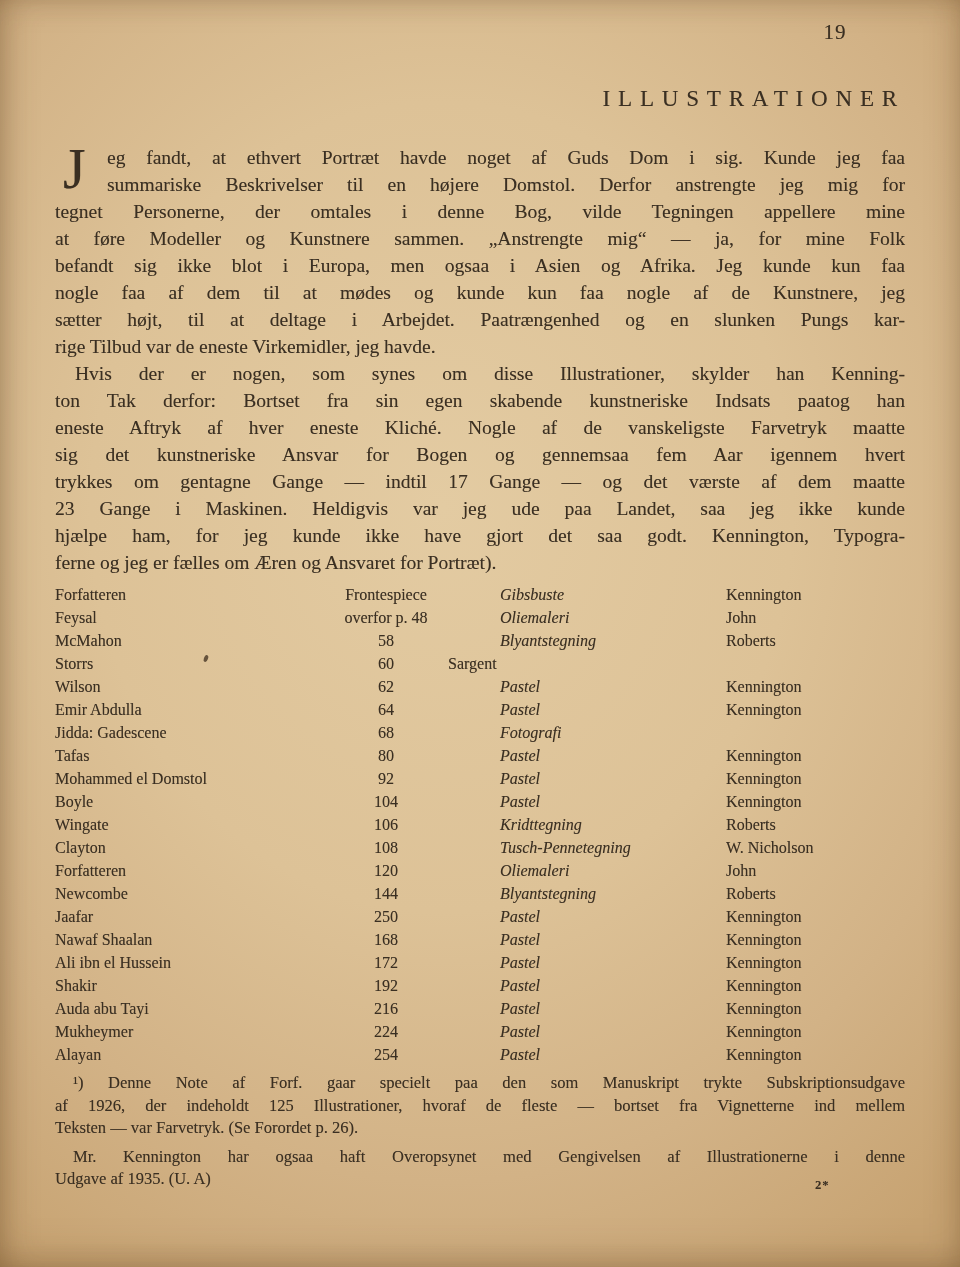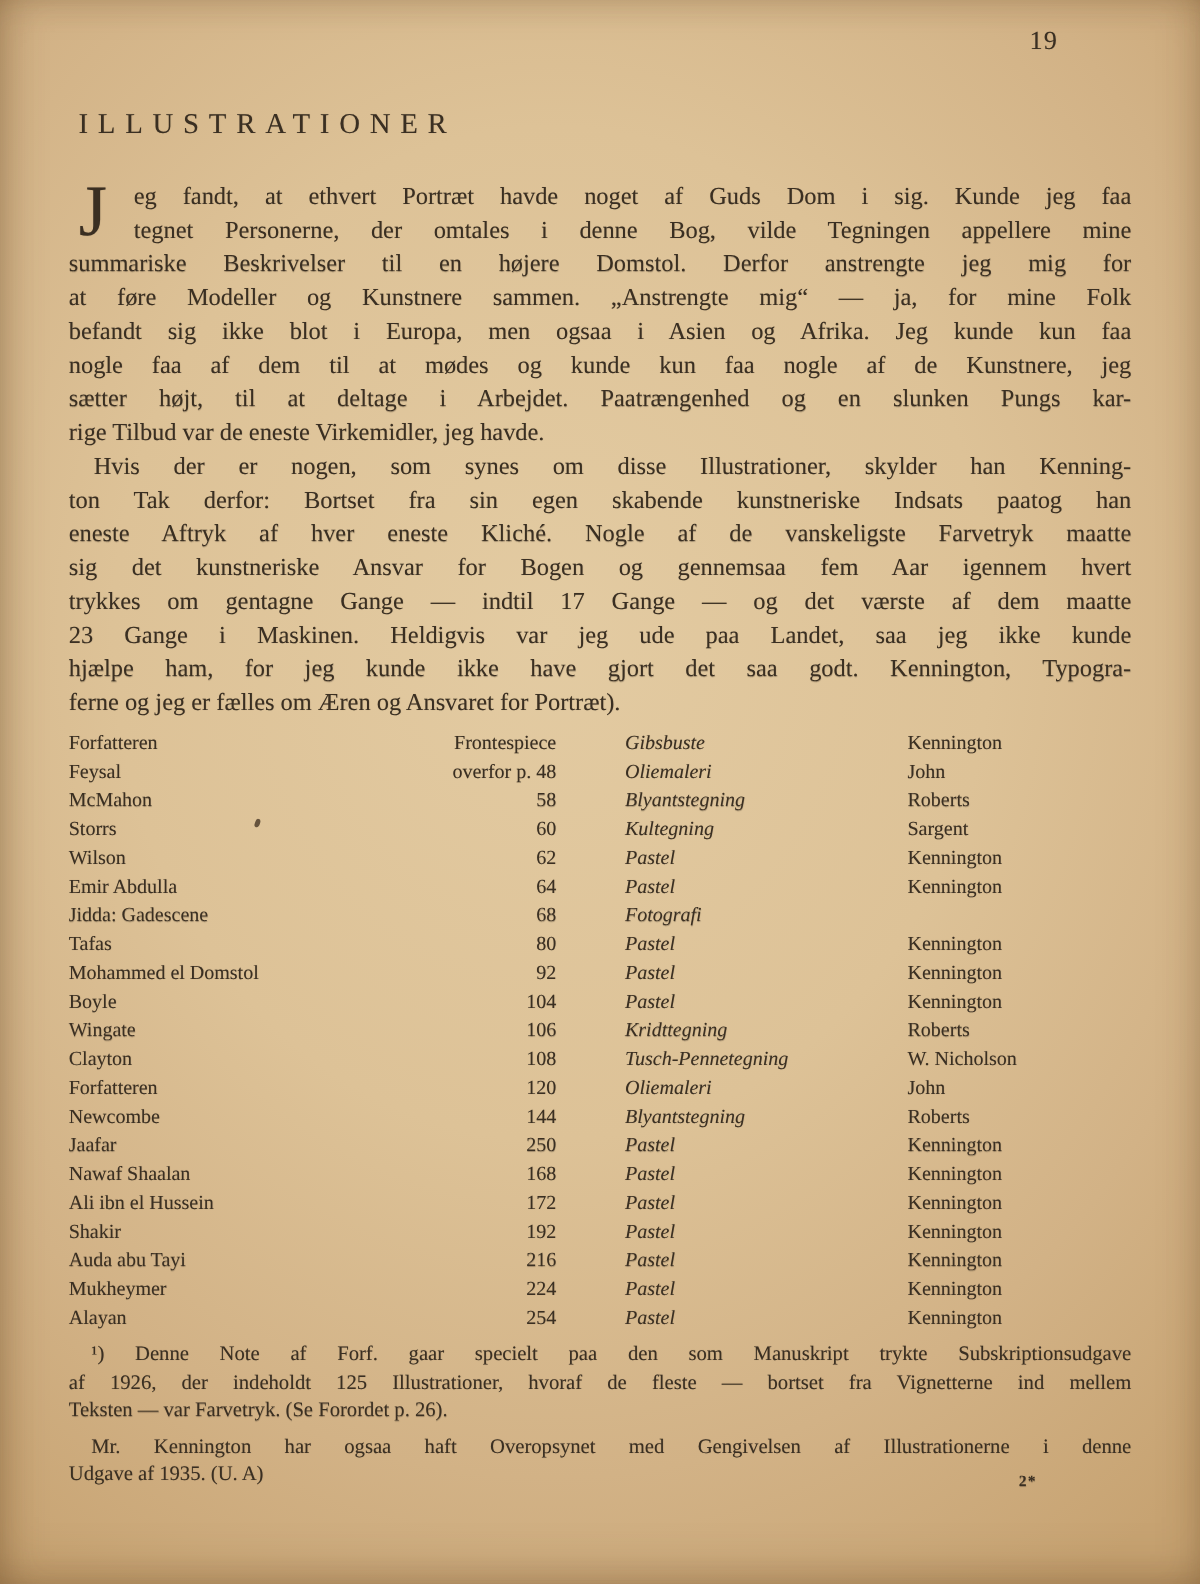--- a/index.html
+++ b/index.html
@@ -20,21 +20,21 @@
     color:#3a2f22;
   }
   .txt{ text-shadow:0.2px 0.3px 0.6px rgba(54,44,32,.35); }
 
   .page-number{
     position:absolute;top:20px;left:805px;width:60px;
     font-size:21px;text-align:center;letter-spacing:1px;
   }
   .title{
     position:absolute;top:86px;left:55px;width:850px;
-    text-align:left;font-size:23px;letter-spacing:.34em;
+    text-align:right;font-size:23px;letter-spacing:.34em;
     text-indent:.34em; 
   }
   .content{
     position:absolute;top:144px;left:55px;width:850px;
     font-size:19.5px;line-height:27px;
   }
   .paragraph{position:relative;}
   .line{
     text-align:justify;text-align-last:justify;
     height:27px;white-space:normal;
@@ -48,21 +48,21 @@
   .indent-first .line:first-of-type{text-indent:20px;}
 
   .illus-table{margin-top:7px;}
   .illus-row{
     display:grid;
     grid-template-columns:272px 118px 278px 1fr;
     line-height:23px;height:23px;
     font-size:16px;
   }
   .cell-subject{text-align:left;}
-  .cell-page{text-align:right;}
+  .cell-page{text-align:center;}
   .cell-technique{padding-left:55px;font-style:italic;}
   .cell-artist{padding-left:3px;}
 
   .footnote{
     margin-top:6px;
     font-size:16.5px;line-height:22.5px;
   }
   .footnote .line{height:22.5px;}
   .fn-note .line:first-of-type{text-indent:18px;}
   .fn-edition .line:first-of-type{text-indent:18px;}
@@ -87,23 +87,23 @@
 
   <div class="title txt">ILLUSTRATIONER</div>
 
   <div class="content">
 
     <div class="paragraph txt">
       <span class="dropcap">J</span>
 
         <div class="line">eg fandt, at ethvert Portræt havde noget af Guds Dom i sig. Kunde jeg faa</div>
 
+        <div class="line">summariske Beskrivelser til en højere Domstol. Derfor anstrengte jeg mig for</div>
+
         <div class="line">tegnet Personerne, der omtales i denne Bog, vilde Tegningen appellere mine</div>
-
-        <div class="line">summariske Beskrivelser til en højere Domstol. Derfor anstrengte jeg mig for</div>
 
         <div class="line">at føre Modeller og Kunstnere sammen. „Anstrengte mig“ — ja, for mine Folk</div>
 
         <div class="line">befandt sig ikke blot i Europa, men ogsaa i Asien og Afrika. Jeg kunde kun faa</div>
 
         <div class="line">nogle faa af dem til at mødes og kunde kun faa nogle af de Kunstnere, jeg</div>
 
         <div class="line">sætter højt, til at deltage i Arbejdet. Paatrængenhed og en slunken Pungs kar-</div>
 
         <div class="line">rige Tilbud var de eneste Virkemidler, jeg havde.</div>
@@ -147,21 +147,20 @@
         <div class="illus-row">
           <span class="cell-subject">McMahon</span>
           <span class="cell-page">58</span>
           <span class="cell-technique">Blyantstegning</span>
           <span class="cell-artist">Roberts</span>
         </div>
 
         <div class="illus-row">
           <span class="cell-subject">Storrs</span>
           <span class="cell-page">60</span>
-          <span class="cell-technique">Kultegning</span>
           <span class="cell-artist">Sargent</span>
         </div>
 
         <div class="illus-row">
           <span class="cell-subject">Wilson</span>
           <span class="cell-page">62</span>
           <span class="cell-technique">Pastel</span>
           <span class="cell-artist">Kennington</span>
         </div>
 

